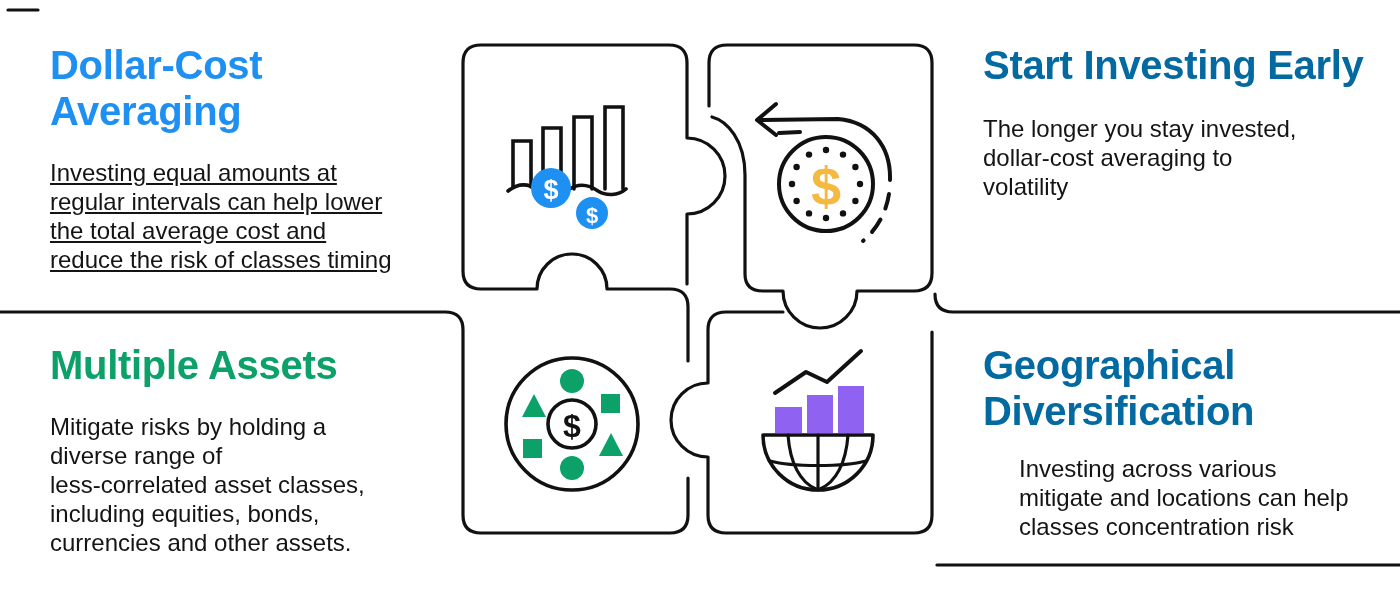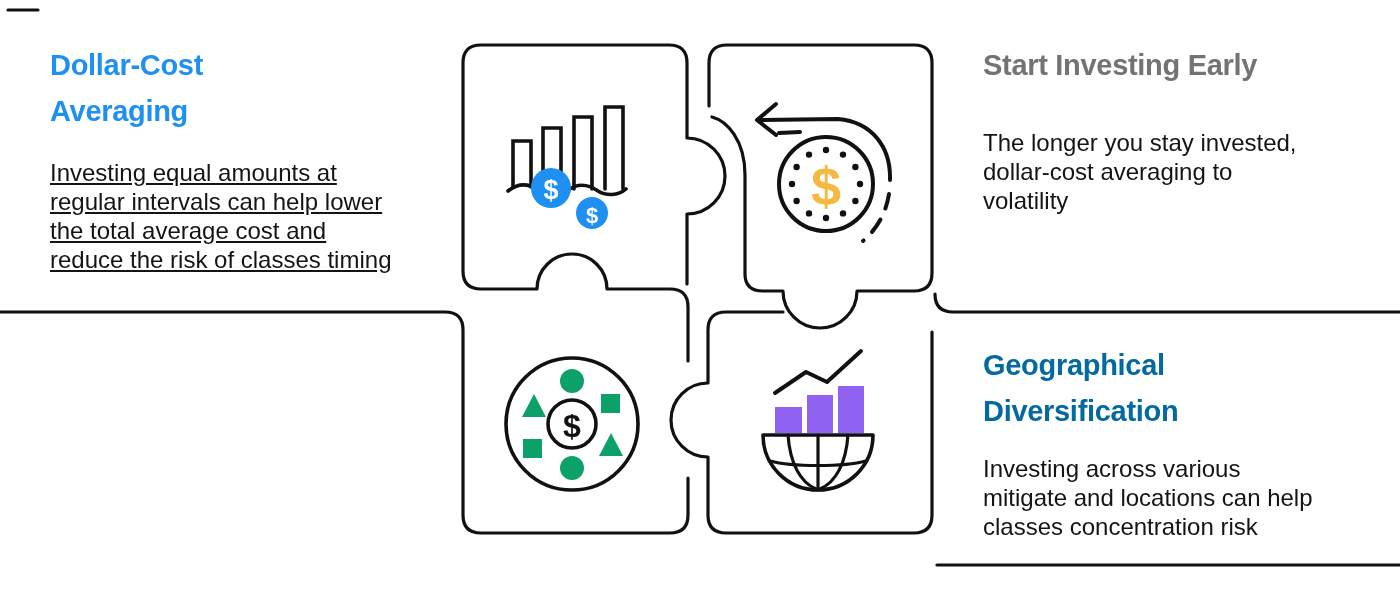--- a/index.html
+++ b/index.html
@@ -2,32 +2,32 @@
 <html><head>
 <meta charset="utf-8">
 <style>
   html,body{margin:0;padding:0;background:#fff;}
   #canvas{
     position:relative;width:1400px;height:600px;background:#ffffff;overflow:hidden;
     font-family:"Liberation Sans", sans-serif;color:#141414;
   }
   #lineart{position:absolute;left:0;top:0;}
   .quad{position:absolute;}
-  .q-title{font-size:29px;font-weight:bold;line-height:46px;letter-spacing:-0.3px;}
+  .q-title{font-size:40px;font-weight:bold;line-height:46px;letter-spacing:-0.3px;}
   .q-body{font-size:24px;line-height:29px;color:#141414;margin-top:0;}
   .q-body div{white-space:nowrap;}
   
   #q-tl{left:50px;top:42px;width:400px;}
   #q-tr{left:983px;top:42px;width:410px;}
   #q-bl{left:50px;top:342px;width:410px;}
   #q-br{left:983px;top:342px;width:410px;}
   #q-tl .q-body{margin-top:24px;text-decoration:underline;}
-  #q-tr .q-body{margin-top:40px;}
+  #q-tr .q-body{margin-top:26px;}
   #q-bl .q-body{margin-top:24px;}
-  #q-br .q-body{margin-top:20px;}
+  #q-br .q-body{margin-top:20px;margin-left:36px;}
 </style>
 </head>
 <body>
 
 <div id="canvas">
 
   <svg id="lineart" width="1400" height="600" viewBox="0 0 1400 600">
 
     <g stroke="#111111" stroke-width="3.2" fill="none" stroke-linecap="round">
       <path d="M8,10 L38,10"></path>
@@ -126,30 +126,42 @@
     </div>
     <div class="q-body">
       <div>Investing equal amounts at</div>
       <div>regular intervals can help lower</div>
       <div>the total average cost and</div>
       <div>reduce the risk of classes timing</div>
     </div>
   </div>
 
   <div class="quad" id="q-tr">
-    <div class="q-title" style="color: #737373;">
+    <div class="q-title" style="color: #0369a1;">
       <div>Start Investing Early</div>
     </div>
     <div class="q-body">
       <div>The longer you stay invested,</div>
       <div>dollar-cost averaging to</div>
       <div>volatility</div>
     </div>
   </div>
 
+  <div class="quad" id="q-bl">
+    <div class="q-title" style="color: rgb(11, 161, 105);">
+      <div>Multiple Assets</div>
+    </div>
+    <div class="q-body">
+      <div>Mitigate risks by holding a</div>
+      <div>diverse range of</div>
+      <div>less-correlated asset classes,</div>
+      <div>including equities, bonds,</div>
+      <div>currencies and other assets.</div>
+    </div>
+  </div>
 
   <div class="quad" id="q-br">
     <div class="q-title" style="color: #0369a1;">
       <div>Geographical</div>
       <div>Diversification</div>
     </div>
     <div class="q-body">
       <div>Investing across various</div>
       <div>mitigate and locations can help</div>
       <div>classes concentration risk</div>

